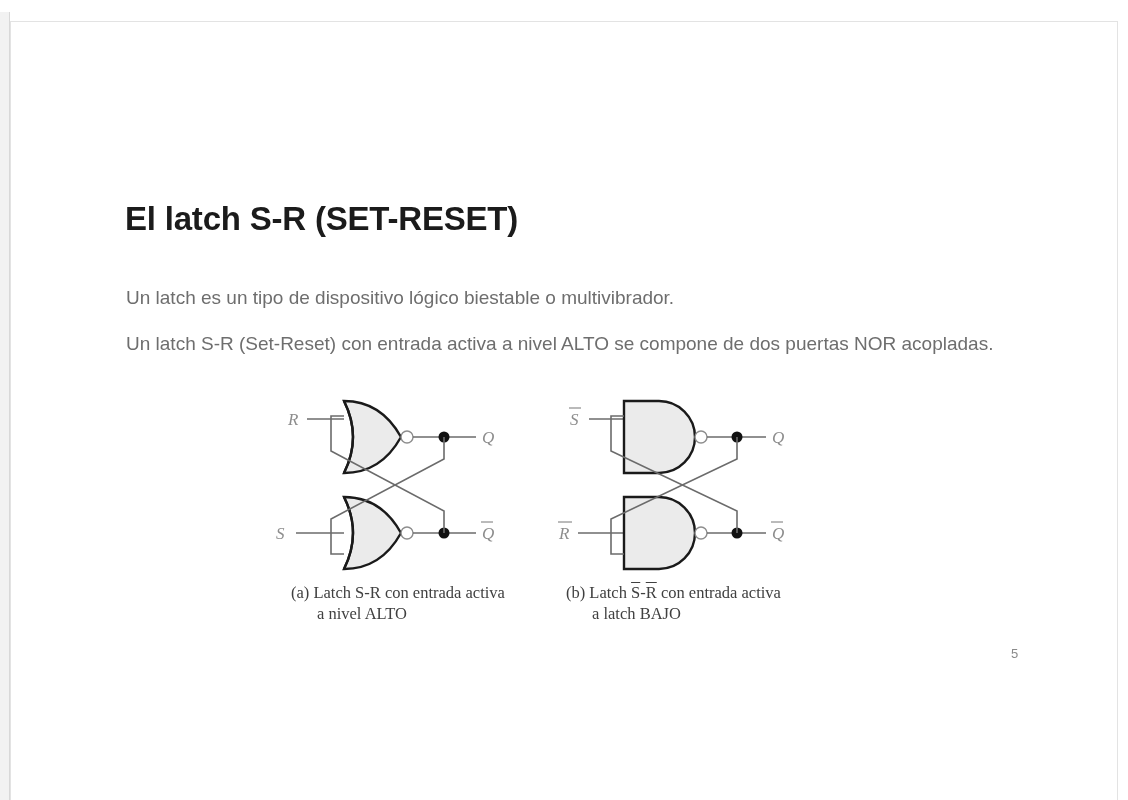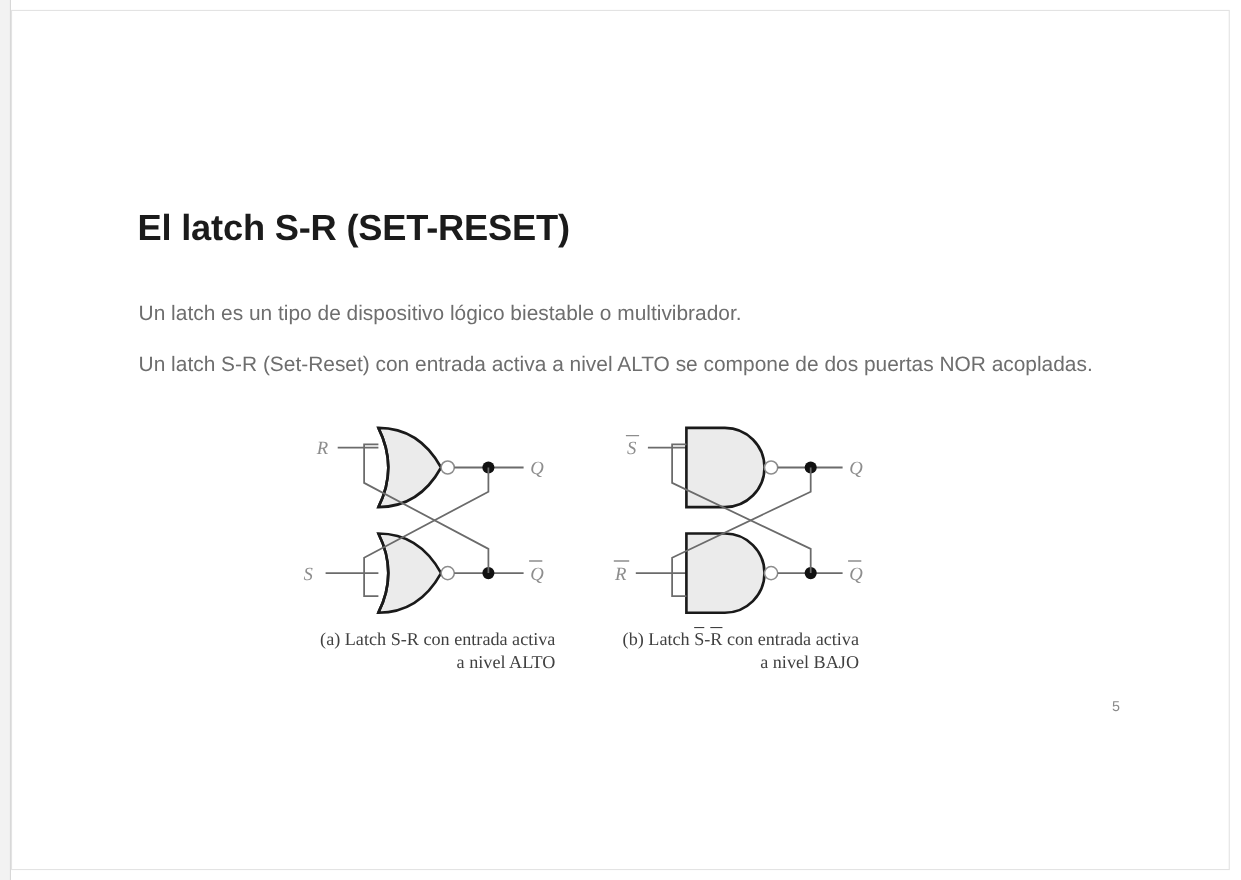--- a/index.html
+++ b/index.html
@@ -11,21 +11,21 @@
     width: 1128px;
     height: 800px;
     overflow: hidden;
     font-family: "Liberation Sans", sans-serif;
     -webkit-font-smoothing: antialiased;
   }
 
   
   #viewer {
     position: absolute;
-    left: 0; top: 0;
+    left: 0; top: 12px;
     width: 1128px;
     height: 592px;
     background: #ffffff;
   }
   #gutter-left {
     position: absolute;
     left: 0; top: 0;
     width: 9px;
     height: 800px;
     background: #f2f2f2;
@@ -87,21 +87,21 @@
   .caption {
     position: absolute;
     font-family: "Liberation Serif", serif;
     font-size: 16.5px;
     color: #404040;
     line-height: 21px;
     white-space: nowrap;
   }
   #caption-a { left: 15px; top: 188px; }
   #caption-b { left: 290px; top: 188px; }
-  .caption .indent { display: block; padding-left: 26px; text-align: right; }
+  .caption .indent { display: block; padding-left: 26px; }
   .ovl {
     text-decoration: overline;
     text-decoration-thickness: 1px;
   }
 </style>
 </head>
 <body>
 
 <div id="viewer">
 
@@ -193,21 +193,21 @@
         </g>
       </svg>
 
       <div class="caption" id="caption-a">
         <span>(a) Latch S-R con entrada activa</span>
         <span class="indent">a nivel ALTO</span>
       </div>
 
       <div class="caption" id="caption-b">
         <span><span>(b) Latch </span><span class="ovl">S</span><span>-</span><span class="ovl">R</span><span> con entrada activa</span></span>
-        <span class="indent">a nivel BAJO</span>
+        <span class="indent">a latch BAJO</span>
       </div>
 
     </div>
 
     <div id="page-number">5</div>
 
   </div>
 </div>
 
 </body></html>

